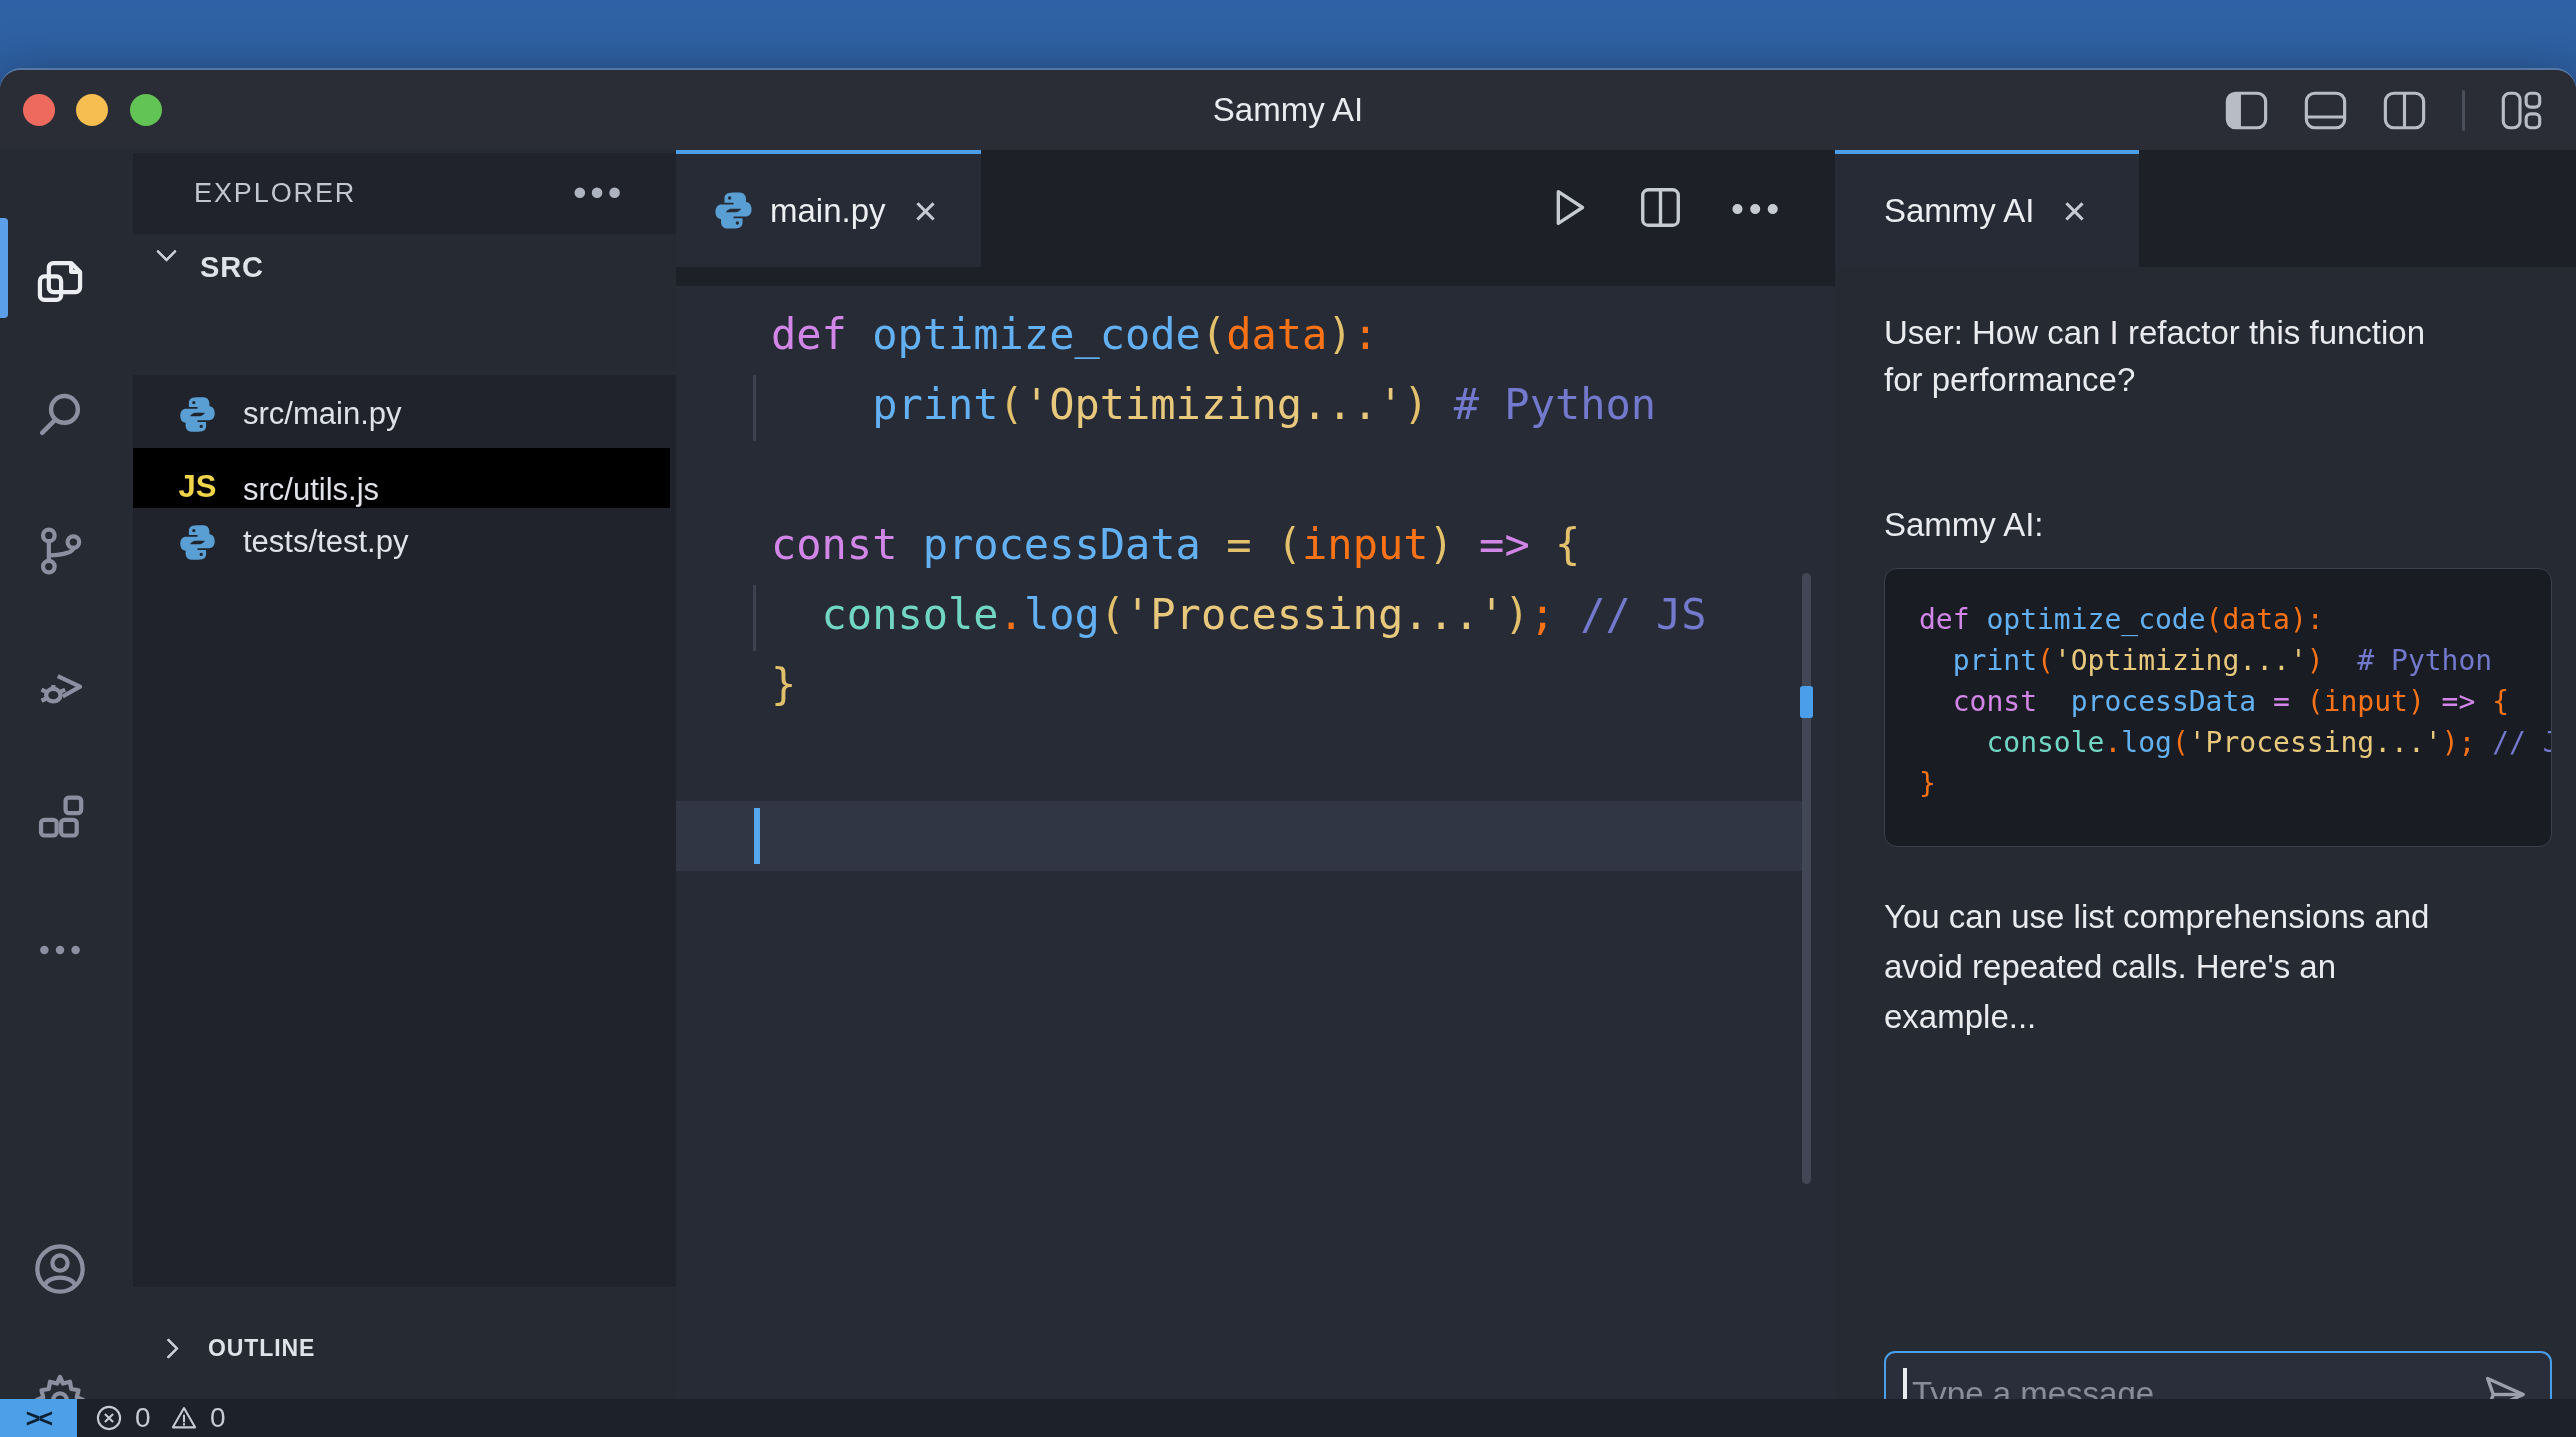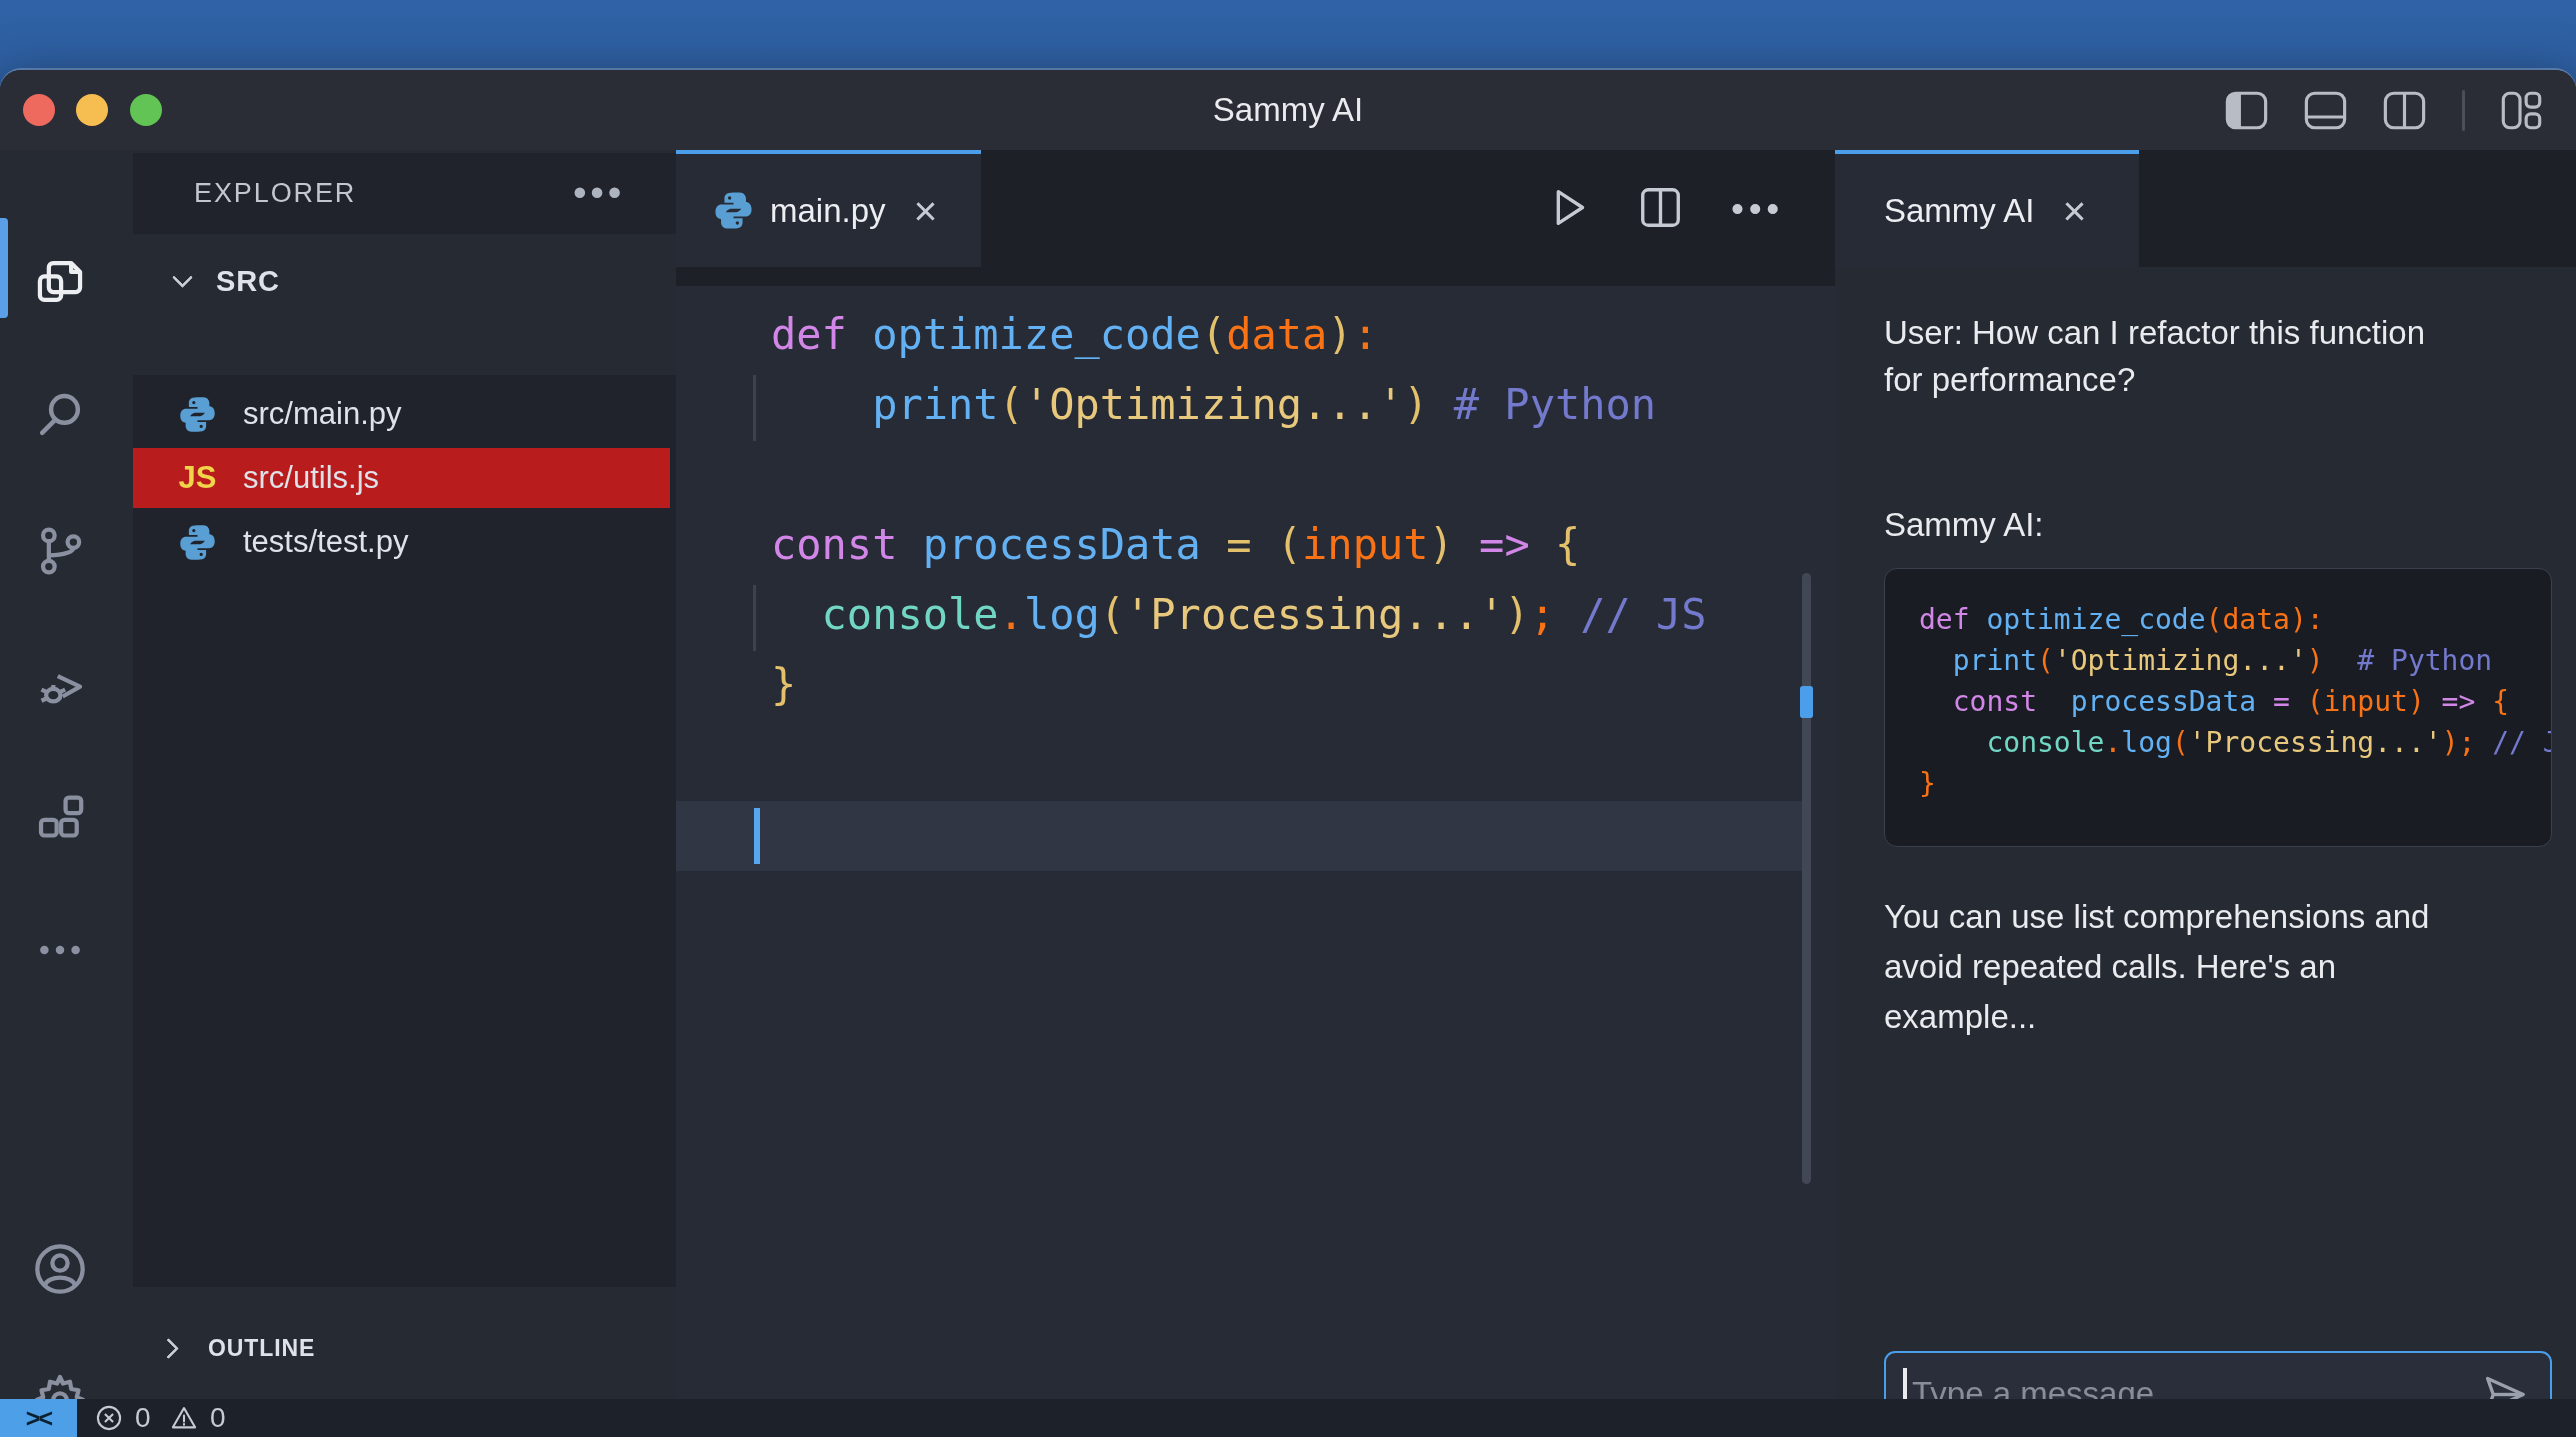--- a/index.html
+++ b/index.html
@@ -25,29 +25,29 @@
   .main { position:absolute; left:0; right:0; top:80px; bottom:38px; }
   .activitybar { position:absolute; left:0; top:0; bottom:0; width:119px; background:#262a33; }
   .ab-item { position:absolute; left:0; width:119px; height:84px; display:flex; align-items:center; justify-content:center; }
   .ab-indicator { position:absolute; left:0; top:68px; width:8.4px; height:100px; background:#5b9fe8; border-radius:0 3.7px 3.7px 0; }
 
   .sidebar { position:absolute; left:119px; top:0; bottom:0; width:557px; background:#262a33; }
   .exp-header { position:absolute; left:14px; right:0; top:2.8px; height:81px; background:#20232b;
                 display:flex; align-items:center; }
   .exp-title { margin-left:61px; color:#c2c7cf; font-size:27px; letter-spacing:1.9px; }
   .exp-dots { position:absolute; right:51px; color:#aeb4bf; font-size:39px; letter-spacing:3.7px; line-height:0; }
-  .src-row { position:absolute; left:16px; top:101px; height:60px; display:flex; align-items:center; }
+  .src-row { position:absolute; left:0; top:101px; height:60px; display:flex; align-items:flex-start; }
   .chev-down { width:15px; height:15px; border-right:3.7px solid #c9ced6; border-bottom:3.7px solid #c9ced6;
                transform:rotate(45deg); margin-left:40px; margin-top:-7.5px; border-radius:1.9px; }
   .chev-right { width:15px; height:15px; border-right:3.7px solid #c9ced6; border-bottom:3.7px solid #c9ced6;
                 transform:rotate(-45deg); margin-left:42px; border-radius:1.9px; }
   .src-label { margin-left:26px; color:#dfe3e9; font-size:29px; font-weight:bold; letter-spacing:0.9px; }
   .tree { position:absolute; left:14px; right:0; top:225px; bottom:112px; background:#20232b; }
   .file-row { position:absolute; left:0; right:5.6px; height:60px; display:flex; align-items:center; }
-  .file-row.selected { background:#b91c1c; }
+  .file-row.selected { background:#000000;align-items:flex-end; }
   .file-icon { width:43px; height:43px; margin-left:43px; display:flex; align-items:center; justify-content:center; }
   .js-badge { color:#f0d54b; font-weight:bold; font-size:31px; font-family:"Liberation Sans",sans-serif; }
   .file-label { margin-left:24px; color:#dfe3e9; font-size:31px; }
   .outline-row { position:absolute; left:0; bottom:20.6px; height:60px; display:flex; align-items:center; }
   .outline-label { margin-left:32px; color:#dfe3e9; font-size:23px; font-weight:bold; letter-spacing:0.9px; }
 
   
   .editor { position:absolute; left:676px; top:0; bottom:0; width:1159px; background:#272b35; }
   .tabbar { position:absolute; left:0; right:0; top:0; height:136px; background:#1d2027; }
   .tab { position:absolute; left:0; top:0; height:117px; width:305px; background:#272b35;

